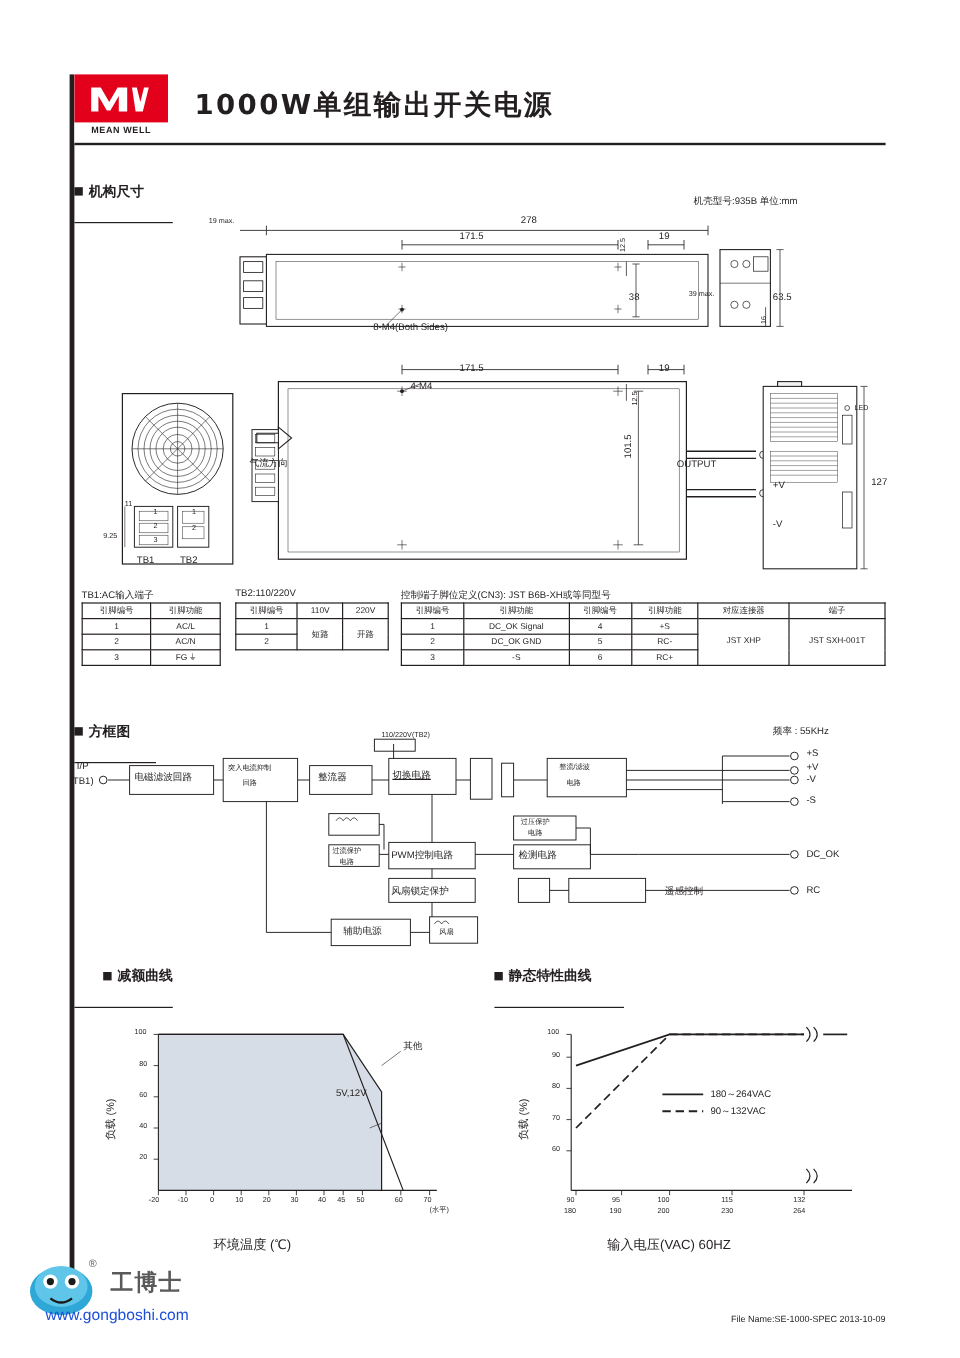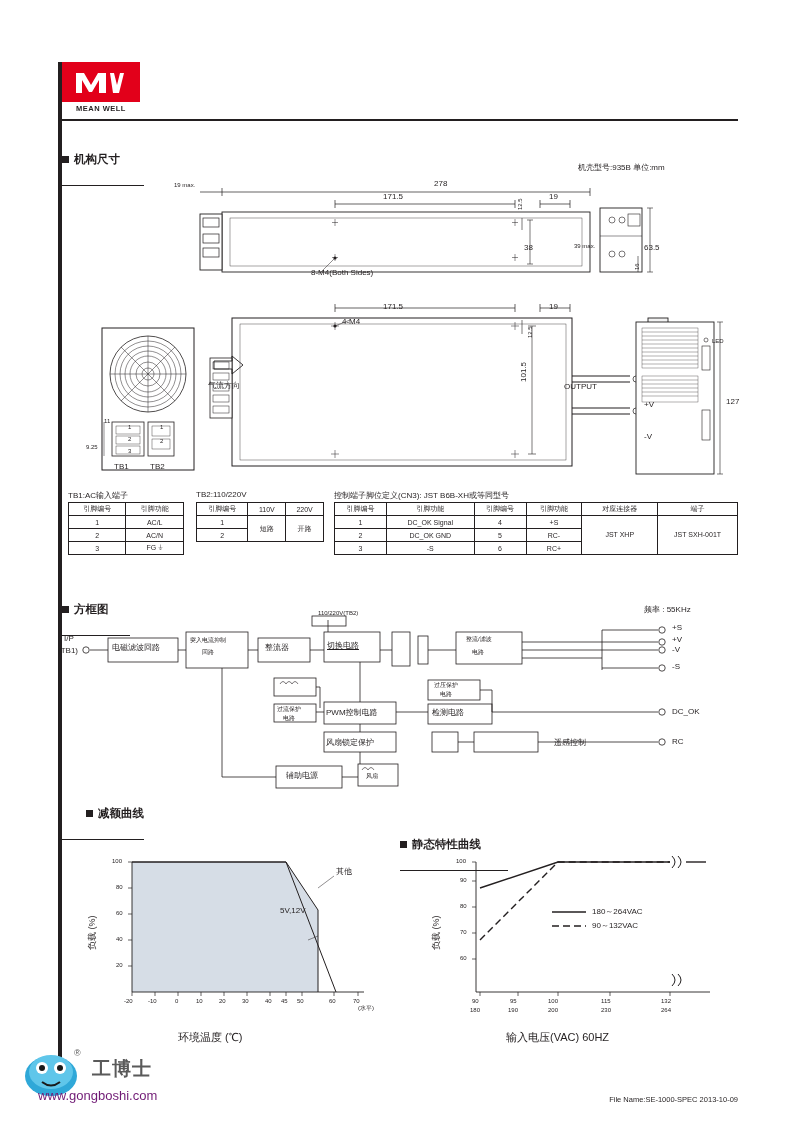--- a/index.html
+++ b/index.html
@@ -67,41 +67,42 @@
   }
   table.mini th { background:#ffffff; font-weight:normal; }
   
   .footer-file {
     position:absolute; right:62px; bottom:28px; font-size:7.5px; color:#231f20;
   }
   .watermark {
     position:absolute; left:20px; bottom:16px; width:230px; height:74px;
   }
   .wm-text { position:absolute; left:72px; top:14px; font-size:19px; color:#5a5a5a; font-weight:bold; letter-spacing:1px;}
-  .wm-url { position:absolute; left:18px; top:46px; font-size:13px; color:#701a75; }
+  .wm-url { position:absolute; left:18px; top:46px; font-size:13px; color:#1d4ed8; }
   .wm-reg { position:absolute; left:54px; top:6px; font-size:9px; color:#5a5a5a; }
   svg { overflow:visible; }
 </style>
 </head>
 <body>
 
 <div class="page">
 
   <div class="leftband"></div>
 
   <div class="header">
     <div class="mw-logo">
       <div class="mark">
         <svg width="54" height="26" viewBox="0 0 54 26">
           <polygon points="2,24 2,4 10,4 17,16 24,4 32,4 32,24 25,24 25,11 18,23 15,23 8,11 8,24" fill="#ffffff"></polygon>
           <polygon points="36,4 40,4 43,16 46,4 50,4 45,24 39,24" fill="#ffffff"></polygon>
         </svg>
       </div>
       <div class="txt">MEAN WELL</div>
     </div>
+    <div class="header-title">1000W单组输出开关电源</div>
     <div class="header-rule"></div>
   </div>
 
   <div class="sec" style="left:62px; top:152px; width:82px;">
     <span class="sq"></span><span class="lab">机构尺寸</span>
     <span class="underline"></span>
   </div>
   <div class="t8" style="left:578px; top:162px;">机壳型号:935B  单位:mm</div>
 
   <svg style="position:absolute; left:170px; top:178px;" width="480" height="110" viewBox="0 0 480 110">
@@ -489,21 +490,21 @@
   <div class="t8" style="left:672px; top:645px;">-V</div>
   <div class="t8" style="left:672px; top:662px;">-S</div>
   <div class="t8" style="left:672px; top:707px;">DC_OK</div>
   <div class="t8" style="left:672px; top:737px;">RC</div>
 
   <div class="sec" style="left:62px; top:806px; width:82px;text-align:right;">
     <span class="sq"></span><span class="lab">减额曲线</span>
     <span class="underline"></span>
   </div>
 
-  <div class="sec" style="left:400px; top:806px; width:108px;margin-top:31px;">
+  <div class="sec" style="left:412px; top:806px; width:108px;">
     <span class="sq"></span><span class="lab">静态特性曲线</span>
     <span class="underline"></span>
   </div>
 
   <svg style="position:absolute; left:96px; top:848px;" width="290" height="180" viewBox="0 0 290 180">
 
     <polygon points="36,14 190,14 222,62 222,144 36,144" fill="#d6dde6" stroke="none"></polygon>
 
     <line x1="36" y1="14" x2="36" y2="144" stroke="#231f20" stroke-width="0.9"></line>
     <line x1="36" y1="144" x2="268" y2="144" stroke="#231f20" stroke-width="0.9"></line>

